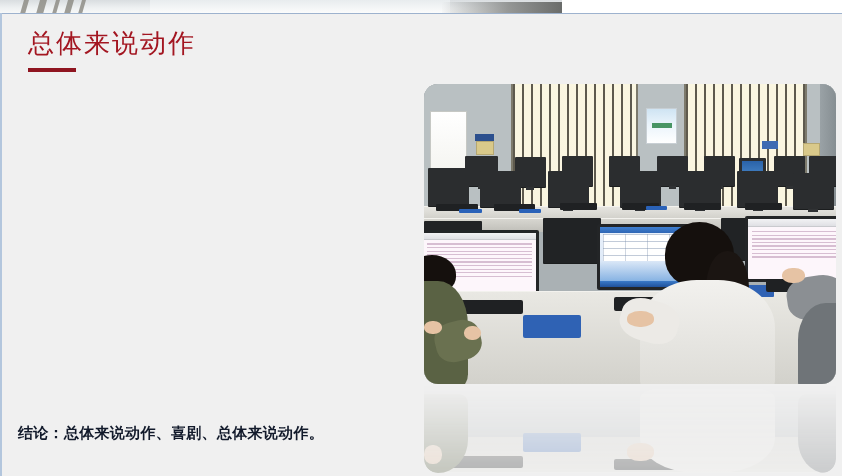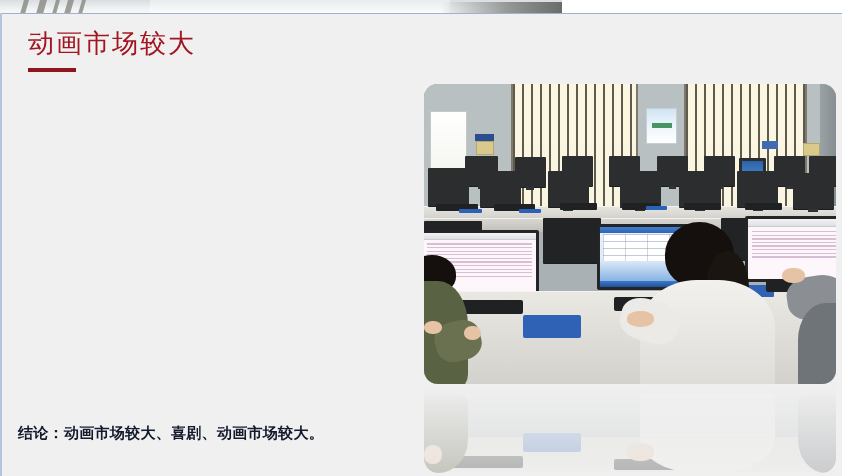--- a/index.html
+++ b/index.html
@@ -308,21 +308,21 @@
     <div class="blind" style="left:54px;width:4px;"></div>
     <div class="blind" style="left:66px;width:6px;"></div>
     <div class="blind" style="left:80px;width:4px;"></div>
     <div class="smear"></div>
   </div>
 
   <div id="slide-body"></div>
   <div id="left-rule"></div>
 
   <div id="title-block">
-    <div id="page-title">动画市场较大</div>
+    <div id="page-title">总体来说动作</div>
     <div id="title-underline"></div>
   </div>
 
 
   <div id="photo-frame">
     <div class="photo-scene">
       <div class="wall"></div>
       <div class="win-left-glow"></div>
       <div class="window win-a"></div>
       <div class="window win-b"></div>
@@ -481,20 +481,20 @@
         <div class="p-body" style="left:6%;top:0;width:78%;height:95%;background:linear-gradient(180deg,#f2f1ee,#dcdbd6);"></div>
         <div class="hand" style="left:-2%;top:14%;width:16%;height:20%;"></div>
       </div>
       <div class="person" style="left:86%;top:0;width:20%;height:100%;">
         <div class="p-body" style="left:24%;top:0;width:80%;height:90%;background:#6f7478;"></div>
       </div>
     </div>
   </div>
 
   <div id="conclusion">
-    <span class="ln">结论：动画市场较大、喜剧、动画市场较大。</span>
+    <span class="ln">结论：总体来说动作、喜剧、总体来说动作。</span>
     
     
     
     
   </div>
 
 </div>
 
 </body></html>

